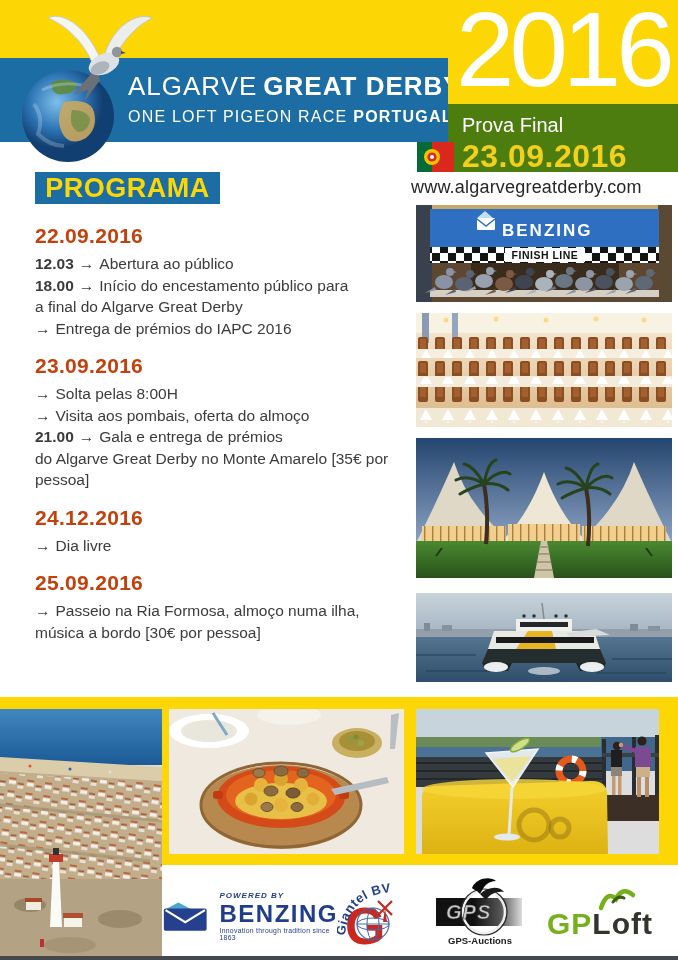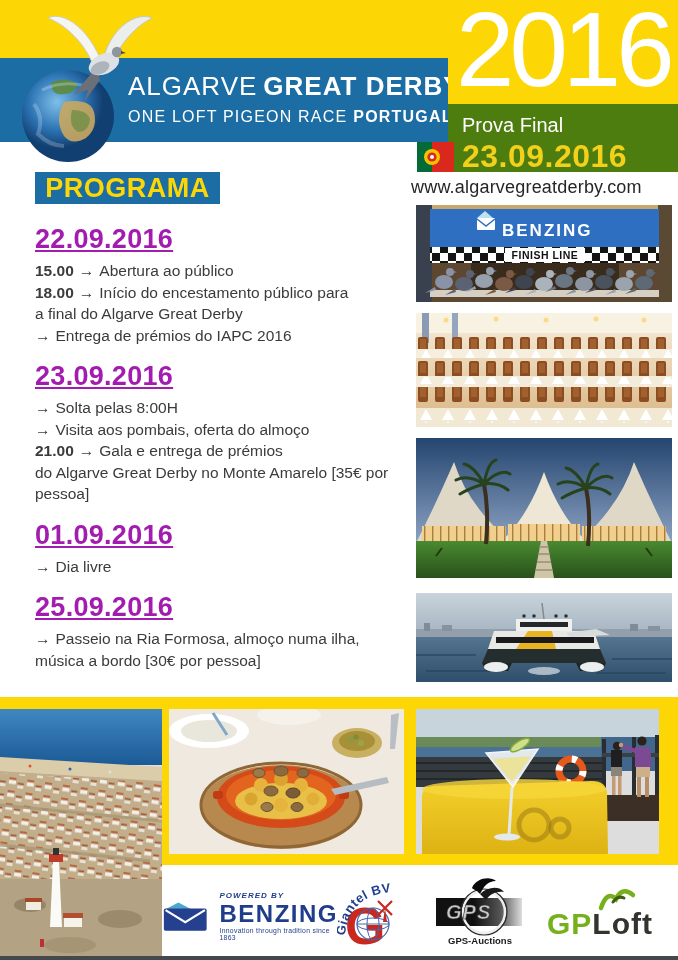--- a/index.html
+++ b/index.html
@@ -17,21 +17,21 @@
   .title .tb,.subtitle .tb{font-weight:bold;margin-left:6px;}
   .subtitle{font-size:16px;letter-spacing:1.2px;margin-top:6px;}
   .provabox{background:#4d7c0f;color:#fff;padding:10px 0 0 14px;box-sizing:border-box;}
   .prova{font-size:20px;}
   .pdate{font-size:32px;font-weight:bold;color:#F3D11B;letter-spacing:.5px;margin-top:1px;}
   .website{font-size:18px;color:#262626;letter-spacing:.2px;}
   
   .programa{background:#1B6DA3;color:#FCD705;font-weight:bold;font-size:27px;letter-spacing:.5px;display:flex;align-items:center;justify-content:center;}
   .progcol{color:#3B3B3B;}
   .day{margin-bottom:15px;}
-  .daydate{color:#a21caf;font-weight:bold;font-size:27px;letter-spacing:.3px;margin-bottom:5px;text-decoration:underline;}
+  .daydate{color:#c2410c;font-weight:bold;font-size:21px;letter-spacing:.3px;margin-bottom:5px;}
   .pline{font-size:15.5px;line-height:21.5px;}
   .pline b:not(:empty){margin-right:5px;}
   .pline .arr{margin-right:5px;}
   .pline .txt{white-space:pre-line;margin-top:48px;}
   .photo{overflow:hidden;background:#ddd;}
   .bottomband{background:#FCD705;}
   .botbar{background:#45484C;}
   
   .bz-txt{color:#1F3D8A;line-height:1;}
   .bz-pow{font-size:8px;font-weight:bold;font-style:italic;letter-spacing:1px;}
@@ -94,35 +94,35 @@
     </svg>
   </div>
 
   <div class="abs programa" style="left:35px;top:172px;width:185px;height:32px">
     <span>PROGRAMA</span>
   </div>
 
   <div class="abs progcol" style="left:35px;top:224px;width:372px">
     <div class="day">
       <div class="daydate">22.09.2016</div>
-      <div class="pline"><b>15.00</b><span class="arr">→</span><span class="txt">Abertura ao público</span></div>
+      <div class="pline"><b>12.03</b><span class="arr">→</span><span class="txt">Abertura ao público</span></div>
       <div class="pline"><b>18.00</b><span class="arr">→</span><span class="txt">Início do encestamento público para
 a final do Algarve Great Derby</span></div>
       <div class="pline"><b></b><span class="arr">→</span><span class="txt">Entrega de prémios do IAPC 2016</span></div>
     </div>
     <div class="day">
       <div class="daydate">23.09.2016</div>
       <div class="pline"><b></b><span class="arr">→</span><span class="txt">Solta pelas 8:00H</span></div>
       <div class="pline"><b></b><span class="arr">→</span><span class="txt">Visita aos pombais, oferta do almoço</span></div>
       <div class="pline"><b>21.00</b><span class="arr">→</span><span class="txt">Gala e entrega de prémios
 do Algarve Great Derby no Monte Amarelo [35€ por
 pessoa]</span></div>
     </div>
     <div class="day">
-      <div class="daydate">01.09.2016</div>
+      <div class="daydate">24.12.2016</div>
       <div class="pline"><b></b><span class="arr">→</span><span class="txt">Dia livre</span></div>
     </div>
     <div class="day">
       <div class="daydate">25.09.2016</div>
       <div class="pline"><b></b><span class="arr">→</span><span class="txt">Passeio na Ria Formosa, almoço numa ilha,
 música a bordo [30€ por pessoa]</span></div>
     </div>
   </div>
 
   <div class="abs photo" style="left:416px;top:205px;width:256px;height:97px">

